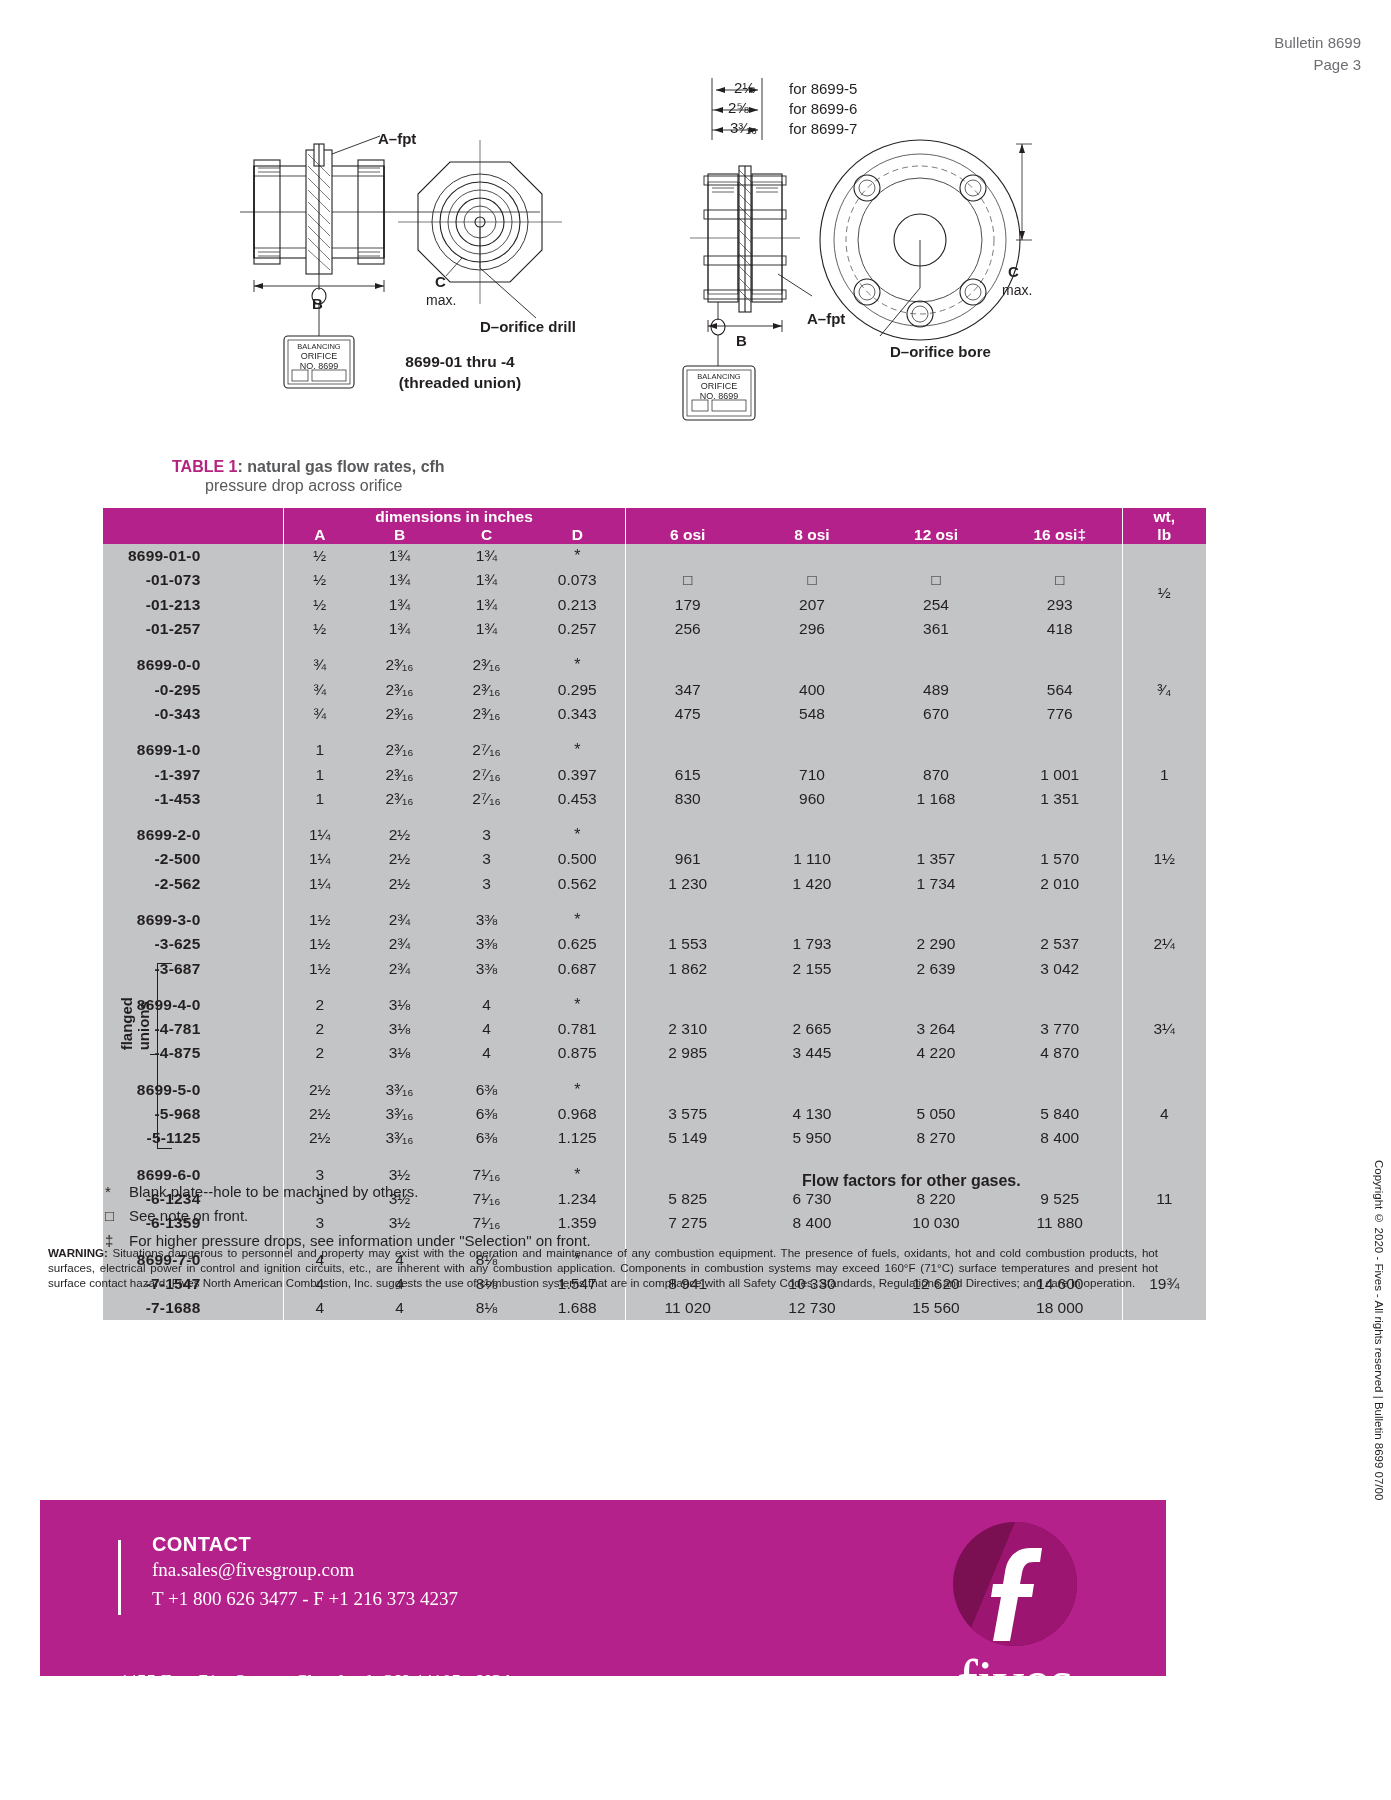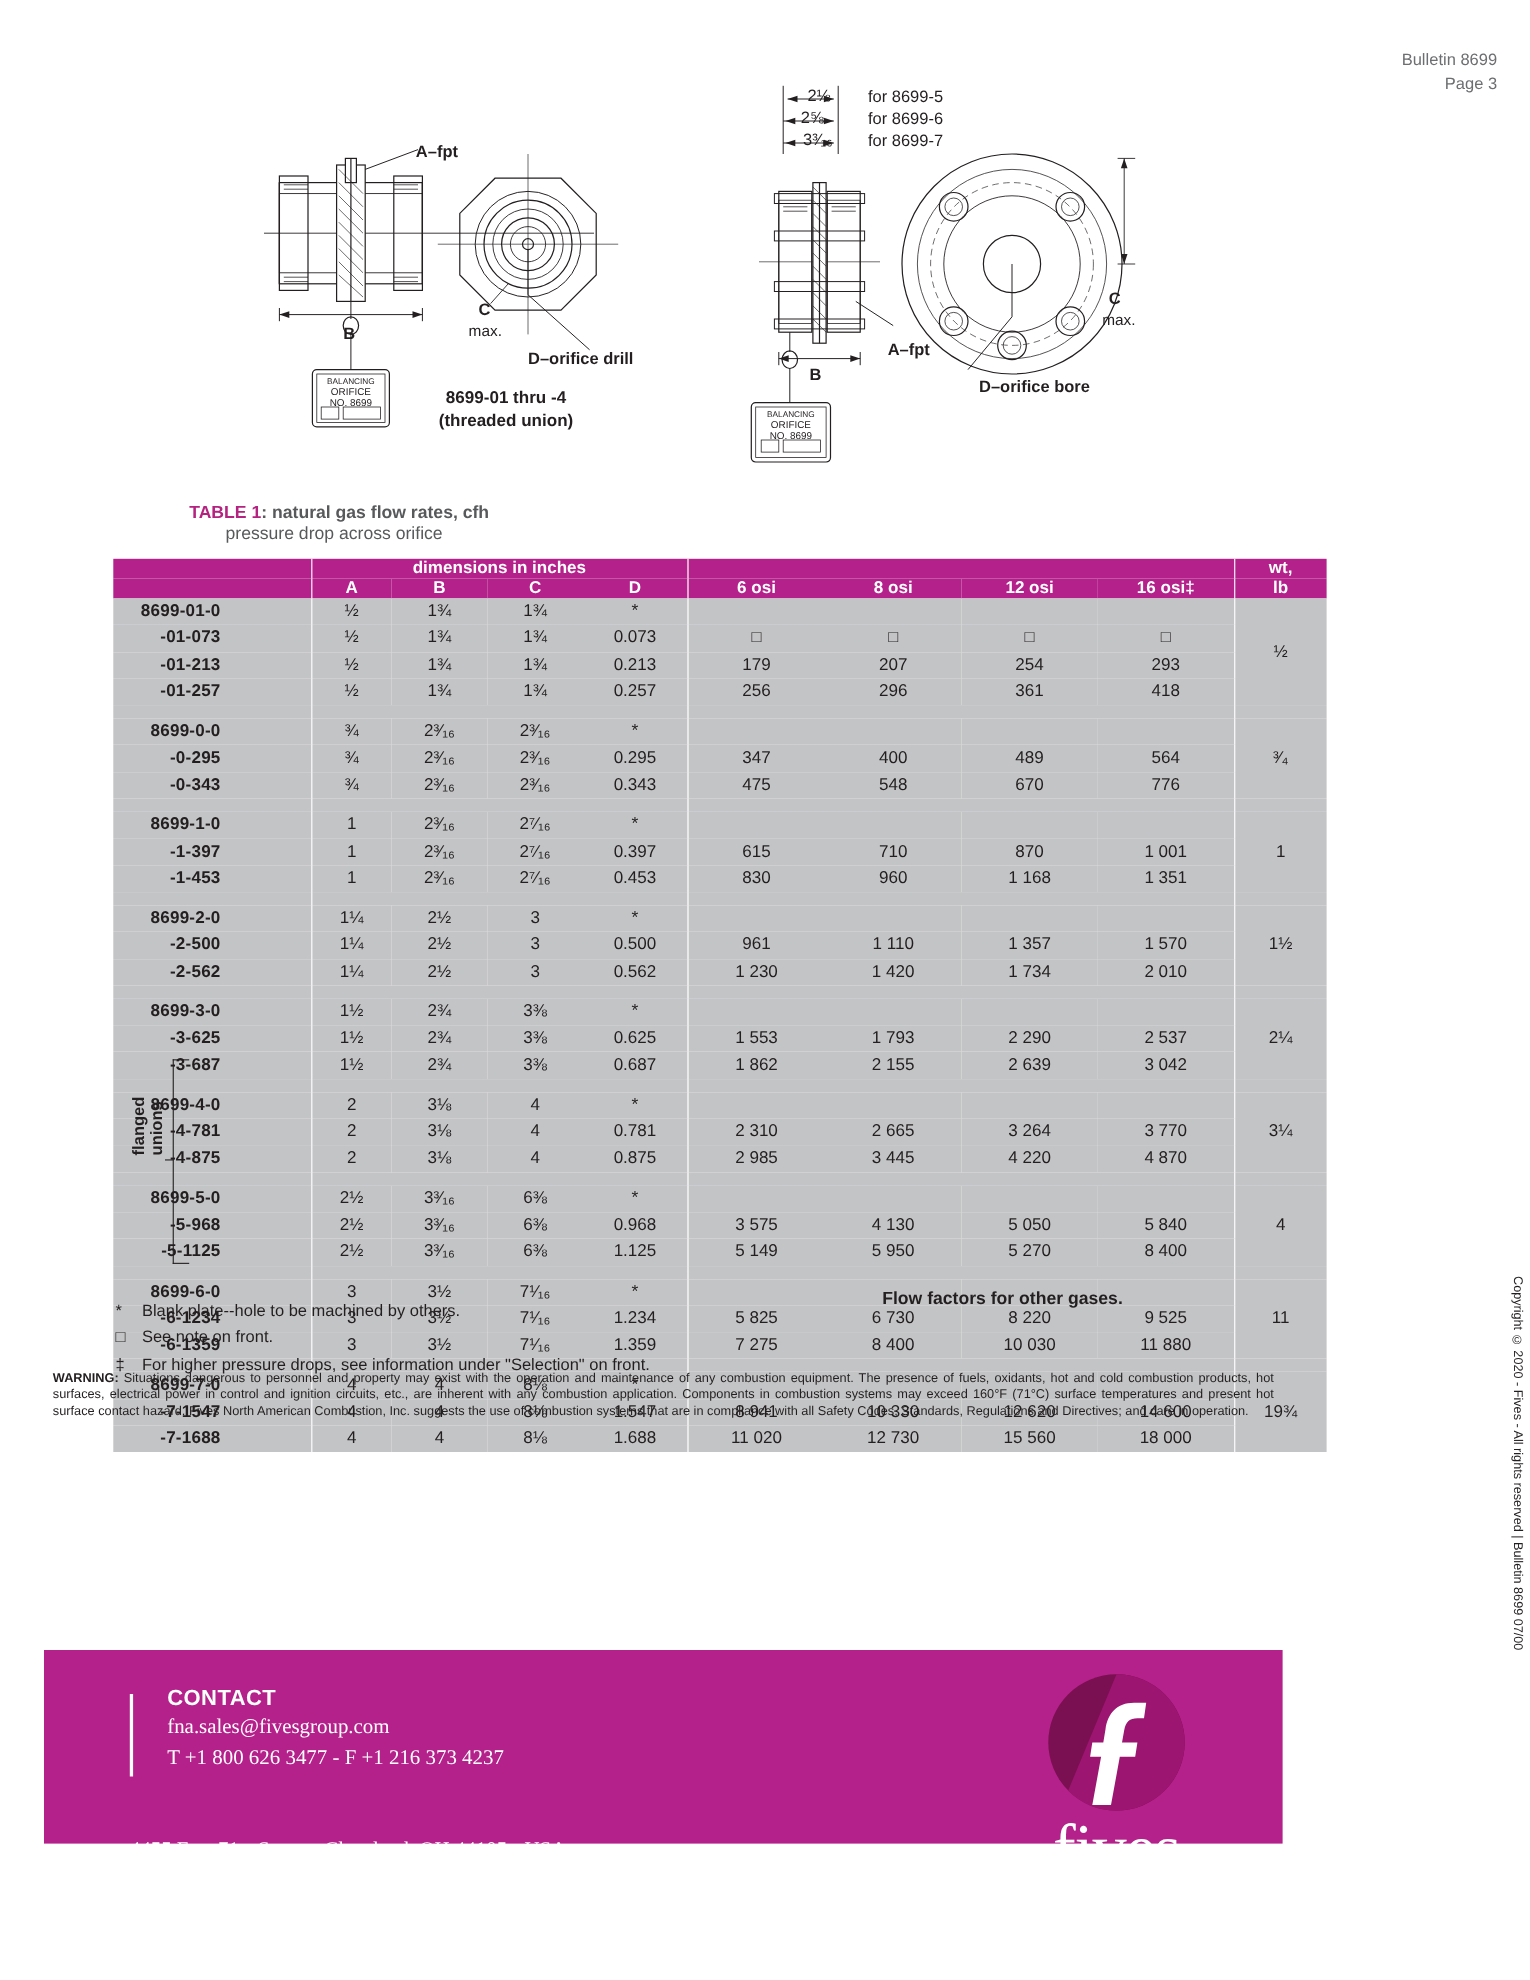--- a/index.html
+++ b/index.html
@@ -3,21 +3,21 @@
 <meta charset="utf-8">
 <style>
   html,body{margin:0;padding:0;}
   body{
     width:1391px;height:1800px;position:relative;background:#ffffff;
     font-family:"Liberation Sans", sans-serif;color:#231f20;overflow:hidden;
   }
   .pg{position:absolute;inset:0;}
 
   
-  .bulletin{position:absolute;right:30px;top:44px;text-align:right;
+  .bulletin{position:absolute;right:30px;top:32px;text-align:right;
     font-size:15px;color:#6d6e71;line-height:1.45;}
 
   
   .draw{position:absolute;}
   .lbl{position:absolute;font-size:15px;color:#231f20;white-space:nowrap;}
   .lbl.b{font-weight:bold;}
   .cap{position:absolute;font-size:15.5px;font-weight:bold;line-height:1.35;
        text-align:center;white-space:pre-line;}
   svg{display:block;overflow:visible;}
 
@@ -625,21 +625,21 @@
             <td>5 840</td>
           </tr>
           <tr class="body-row">
             <td class="model sub">-5-1125</td>
             <td class="vline-l">2½</td>
             <td>3³⁄₁₆</td>
             <td>6⅜</td>
             <td>1.125</td>
             <td class="vline-l">5 149</td>
             <td>5 950</td>
-            <td>5 270</td>
+            <td>8 270</td>
             <td>8 400</td>
           </tr>
           <tr class="spacer">
             <td></td>
             <td class="vline-l" colspan="4"></td>
             <td class="vline-l" colspan="4"></td>
             <td class="vline-l"></td>
           </tr>
           <tr class="body-row">
             <td class="model">8699-6-0</td>

